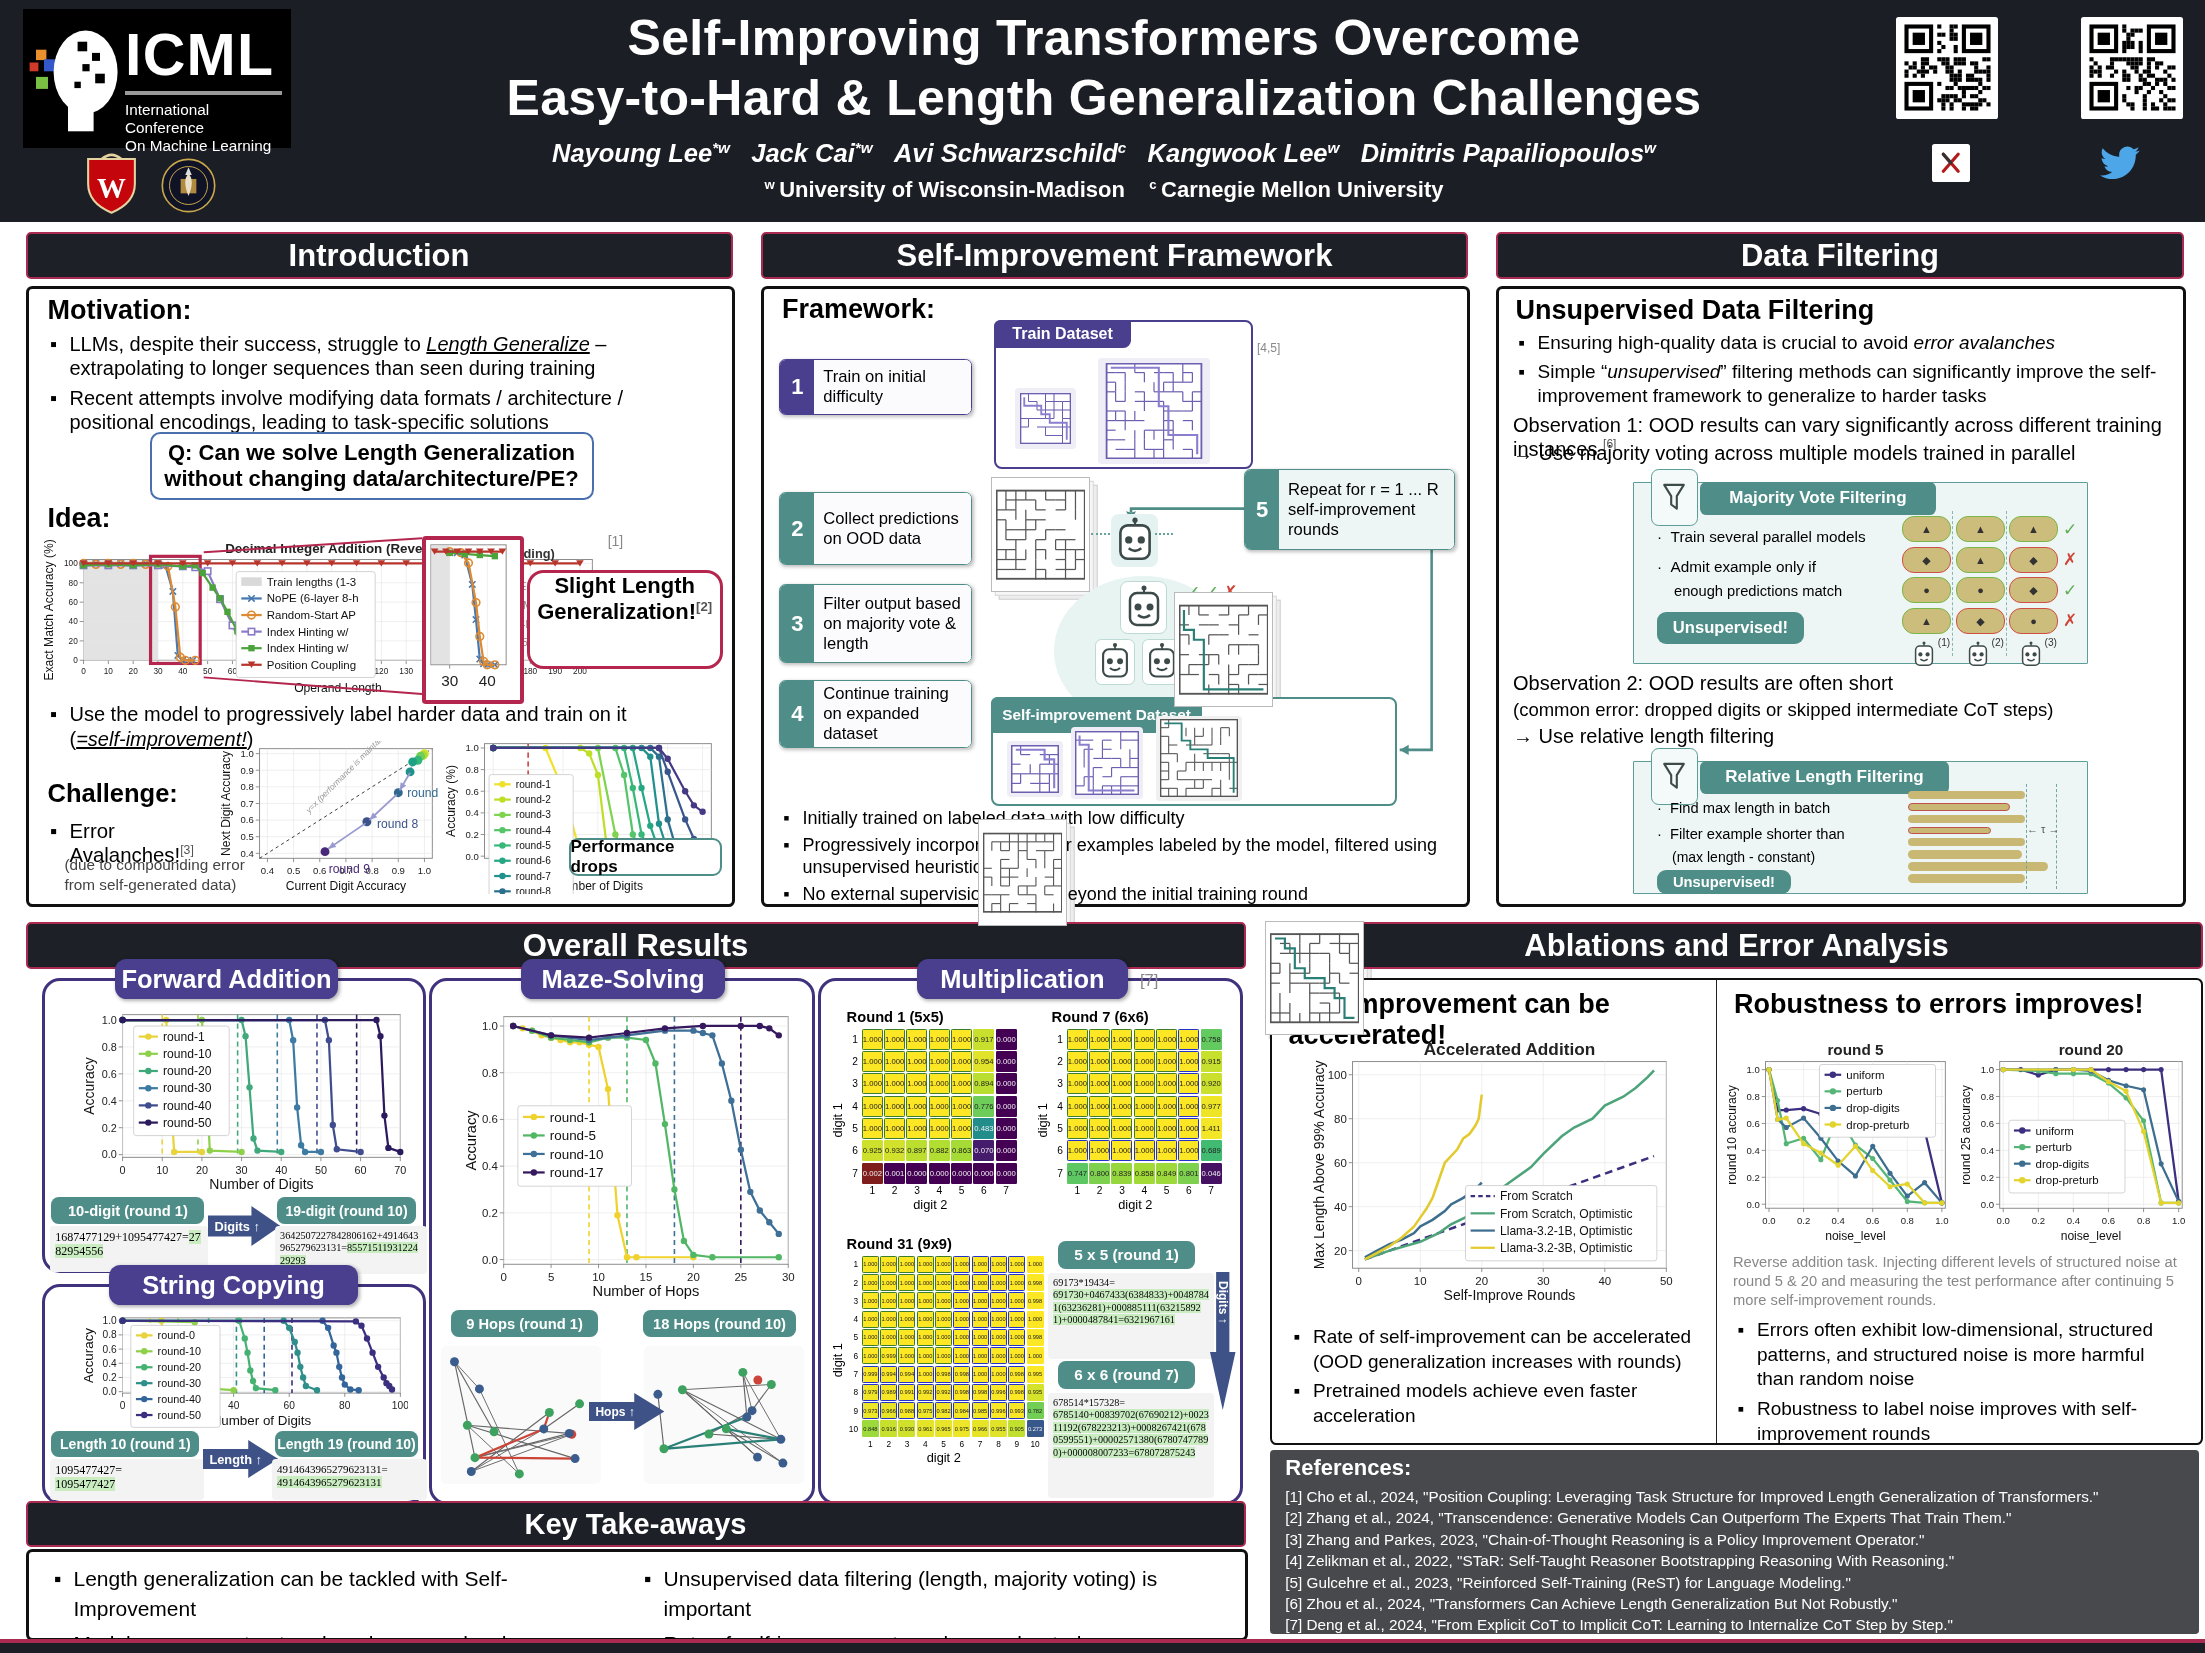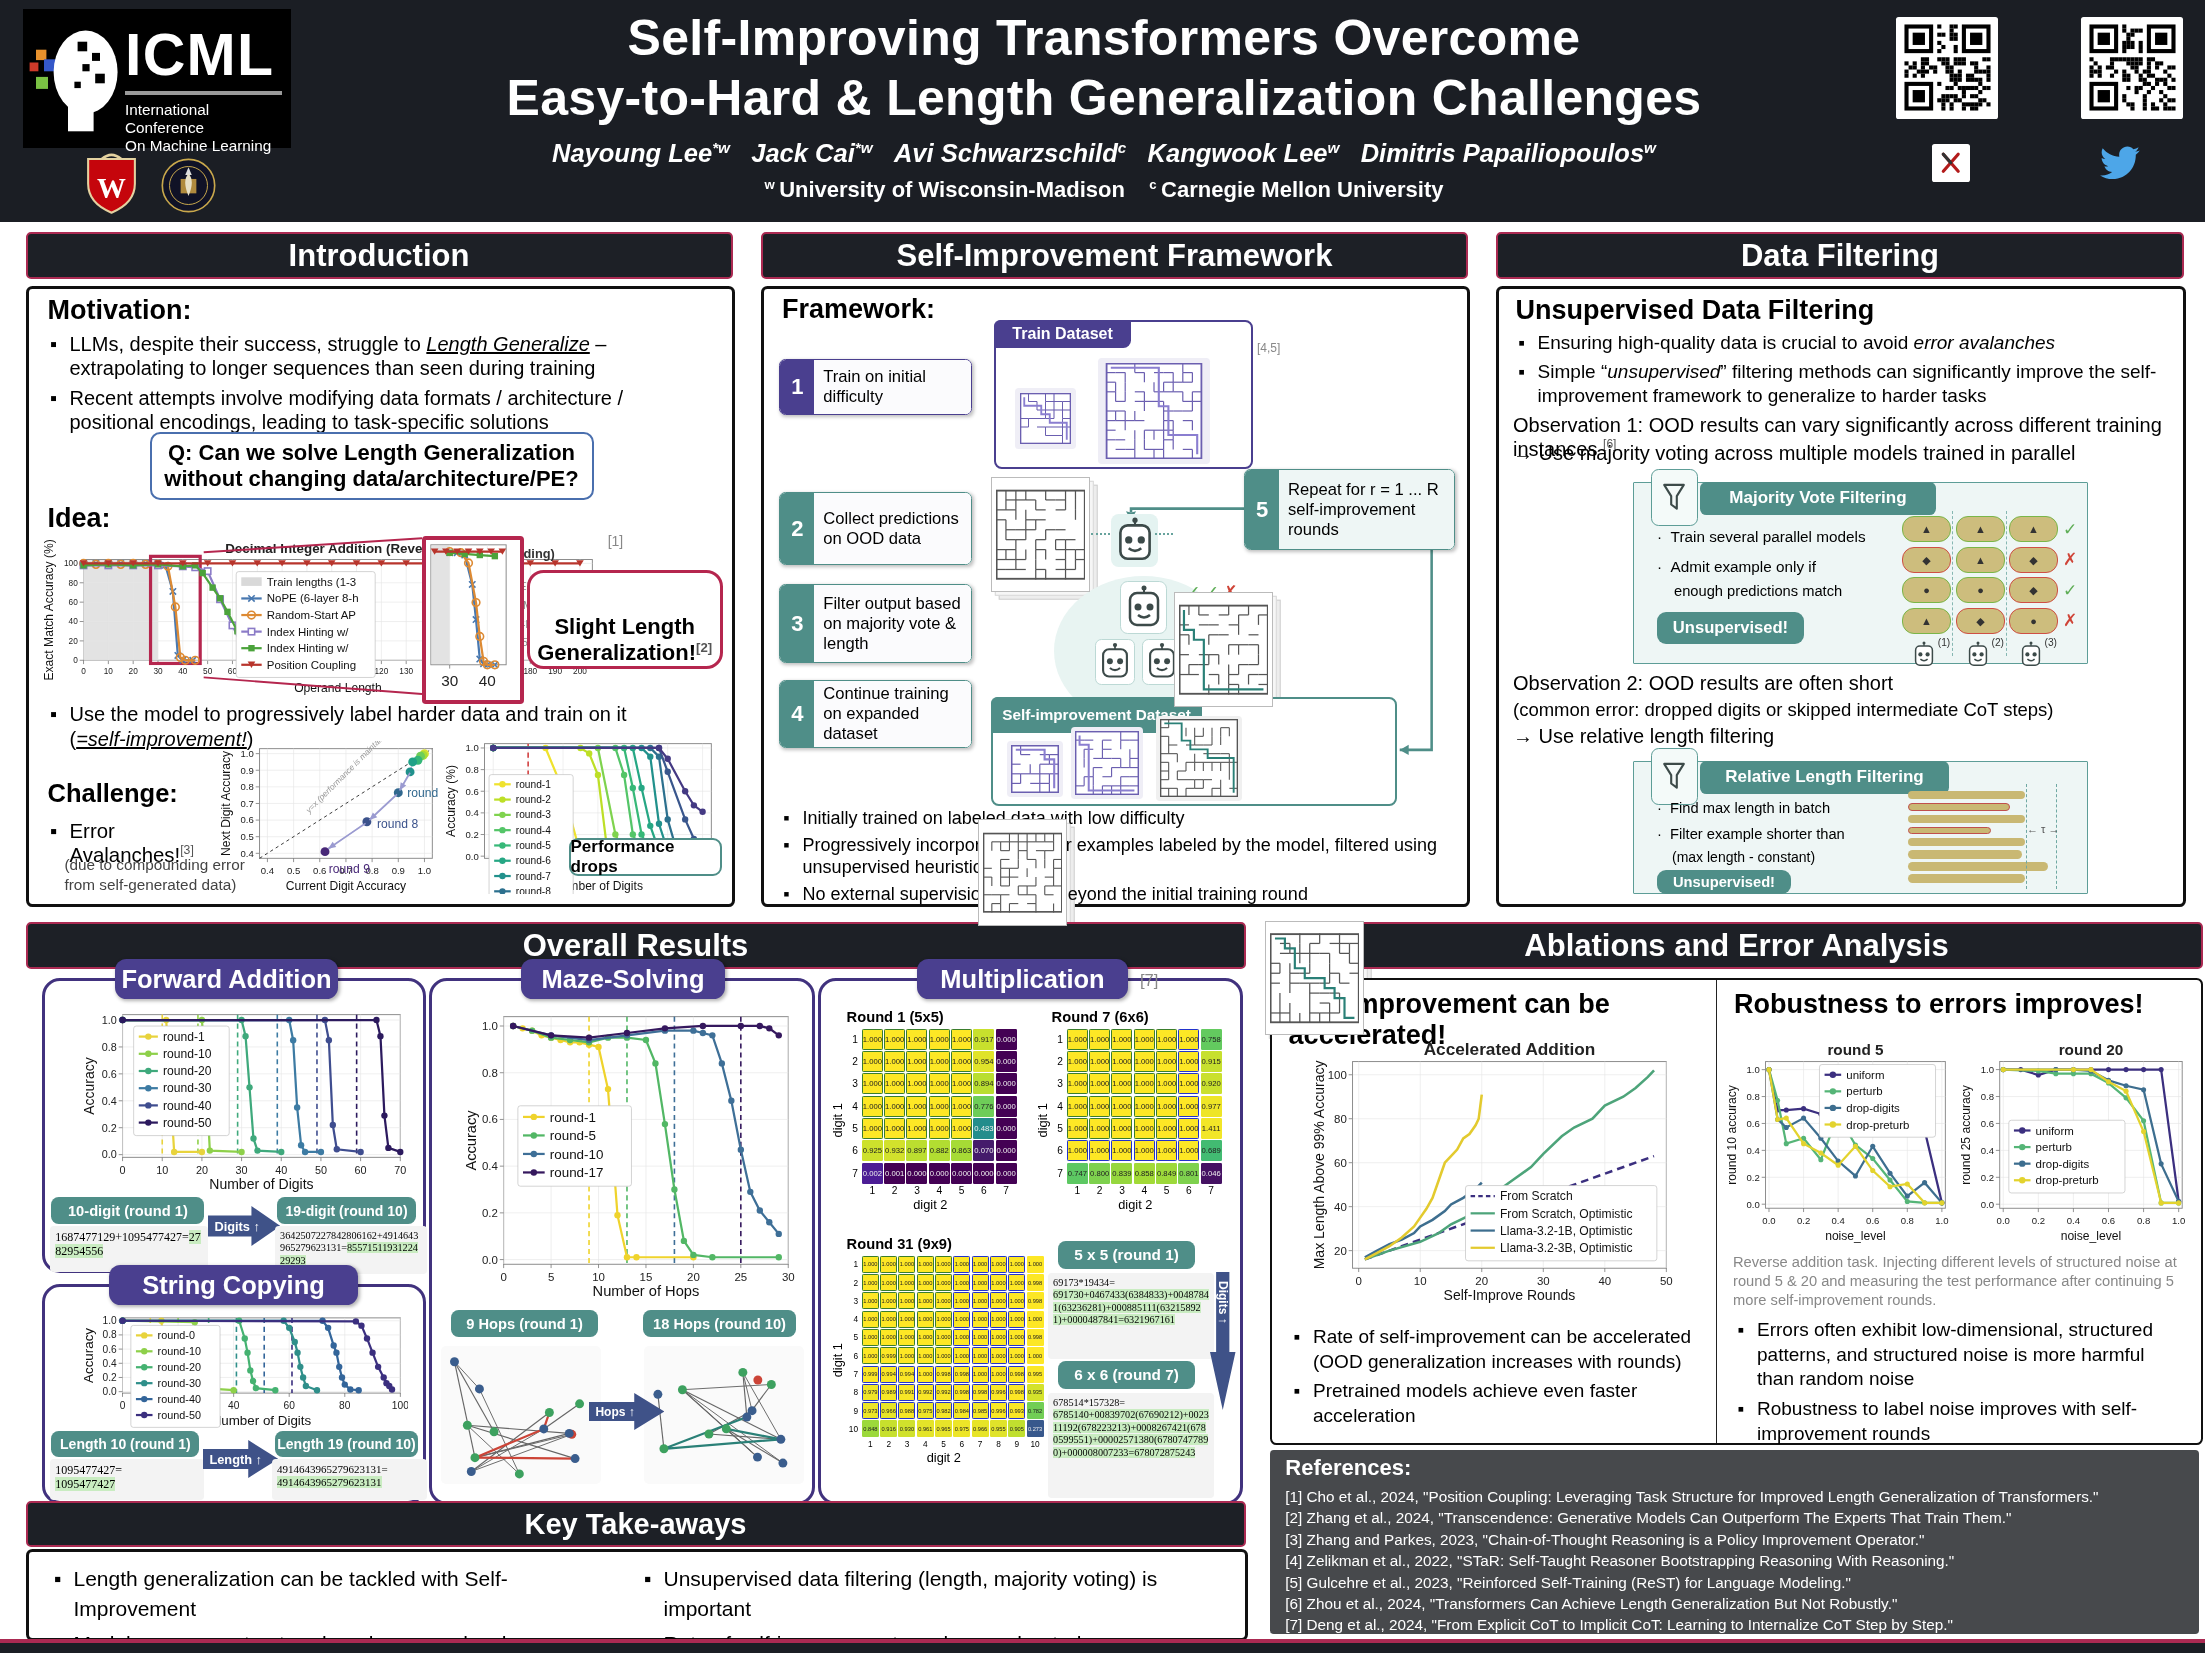--- a/index.html
+++ b/index.html
@@ -630,21 +630,21 @@
               <polyline points="11.9,16.6 29.6,16.6 47.3,16.6 65.0,16.6 82.7,16.6 100.4,16.6 118.1,16.6" fill="none" stroke="#b8352c" stroke-width="3.5"></polyline>
               <path d="M5.9 11.641509433962256h12l-6 10z" fill="#b8352c"></path>
               <path d="M23.6 11.641509433962256h12l-6 10z" fill="#b8352c"></path>
               <path d="M41.3 11.641509433962256h12l-6 10z" fill="#b8352c"></path>
               <path d="M59 11.641509433962256h12l-6 10z" fill="#b8352c"></path>
               <path d="M76.7 11.641509433962256h12l-6 10z" fill="#b8352c"></path>
               <path d="M94.4 11.641509433962256h12l-6 10z" fill="#b8352c"></path>
               <path d="M112.1 11.641509433962256h12l-6 10z" fill="#b8352c"></path>
             </svg></div>
       </div>
-      <div class="abs" style="left:488px;top:37px;width:190px;height:93px;background:#fff;border:3.8px solid #b5264e;border-radius:16.6px;display:flex;flex-direction:column;align-items:center;justify-content:flex-end;font-size:22px;font-weight:bold">
+      <div class="abs" style="left:488px;top:37px;width:190px;height:93px;background:#fff;border:3.8px solid #b5264e;border-radius:16.6px;display:flex;flex-direction:column;align-items:center;justify-content:flex-start;font-size:22px;font-weight:bold">
         <div>Slight Length</div>
         <div><span>Generalization!</span><sup>[2]</sup></div>
       </div>
     </div>
     <ul class="b abs" style="left:19px;top:413px;width:657px;font-size:20px;line-height:1.25">
       <li><span>Use the model to progressively label harder data and train on it</span><br><span>(</span><span class="uit">=self-improvement!</span><span>)</span></li>
     </ul>
     <div class="abs" style="left:19px;top:490px;font-size:25.5px;font-weight:bold">Challenge:</div>
     <ul class="b abs" style="left:19px;top:531px;width:179px;font-size:20.4px">
       <li><span>Error Avalanches!</span><sup>[3]</sup></li>
@@ -2119,21 +2119,21 @@
               <div class="hm-c" style="width:21px;height:21px;background:rgb(205,225,44);color:#222;font-size:7.7px;border:1.3px solid transparent">0.925</div>
               <div class="hm-c" style="width:21px;height:21px;background:rgb(210,225,44);color:#222;font-size:7.7px;border:1.3px solid transparent">0.932</div>
               <div class="hm-c" style="width:21px;height:21px;background:rgb(187,222,47);color:#222;font-size:7.7px;border:1.3px solid transparent">0.897</div>
               <div class="hm-c" style="width:21px;height:21px;background:rgb(178,221,49);color:#222;font-size:7.7px;border:1.3px solid transparent">0.882</div>
               <div class="hm-c" style="width:21px;height:21px;background:rgb(166,219,53);color:#222;font-size:7.7px;border:1.3px solid transparent">0.863</div>
               <div class="hm-c" style="width:21px;height:21px;background:rgb(69,27,107);color:#eee;font-size:7.7px;border:1.3px solid transparent">0.070</div>
               <div class="hm-c" style="width:21px;height:21px;background:rgb(68,1,84);color:#eee;font-size:7.7px;border:1.3px solid transparent">0.000</div>
             </div>
             <div class="hm-r">
               <div class="hm-rl" style="font-size:10.2px">7</div>
-              <div class="hm-c" style="width:21px;height:21px;background:#4c1d95;color:#eee;font-size:7.7px;border:1.3px solid transparent">0.002</div>
+              <div class="hm-c" style="width:21px;height:21px;background:#7f1d1d;color:#eee;font-size:7.7px;border:1.3px solid transparent">0.002</div>
               <div class="hm-c" style="width:21px;height:21px;background:rgb(68,1,84);color:#eee;font-size:7.7px;border:1.3px solid transparent">0.001</div>
               <div class="hm-c" style="width:21px;height:21px;background:rgb(68,1,84);color:#eee;font-size:7.7px;border:1.3px solid transparent">0.000</div>
               <div class="hm-c" style="width:21px;height:21px;background:rgb(68,1,84);color:#eee;font-size:7.7px;border:1.3px solid transparent">0.000</div>
               <div class="hm-c" style="width:21px;height:21px;background:rgb(68,1,84);color:#eee;font-size:7.7px;border:1.3px solid transparent">0.000</div>
               <div class="hm-c" style="width:21px;height:21px;background:rgb(68,1,84);color:#eee;font-size:7.7px;border:1.3px solid transparent">0.000</div>
               <div class="hm-c" style="width:21px;height:21px;background:rgb(68,1,84);color:#eee;font-size:7.7px;border:1.3px solid transparent">0.000</div>
             </div>
             <div class="hm-r">
               <div class="hm-rl"></div>
               <div class="hm-xl" style="width:21px;font-size:10.2px">1</div>

